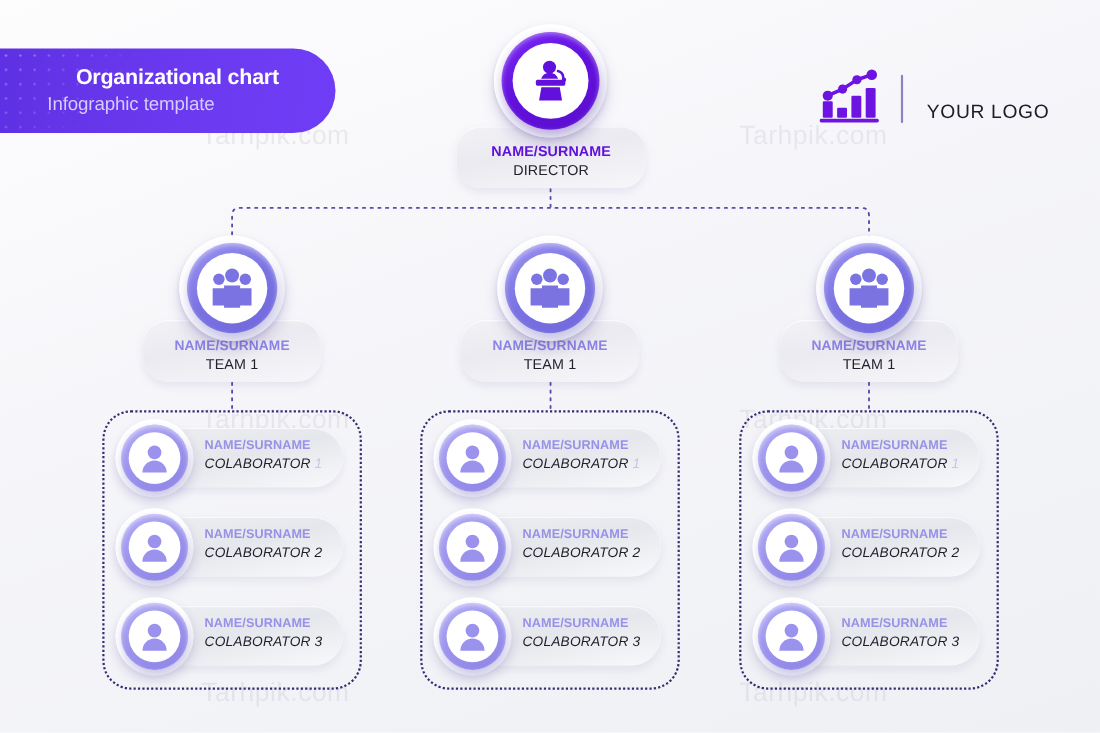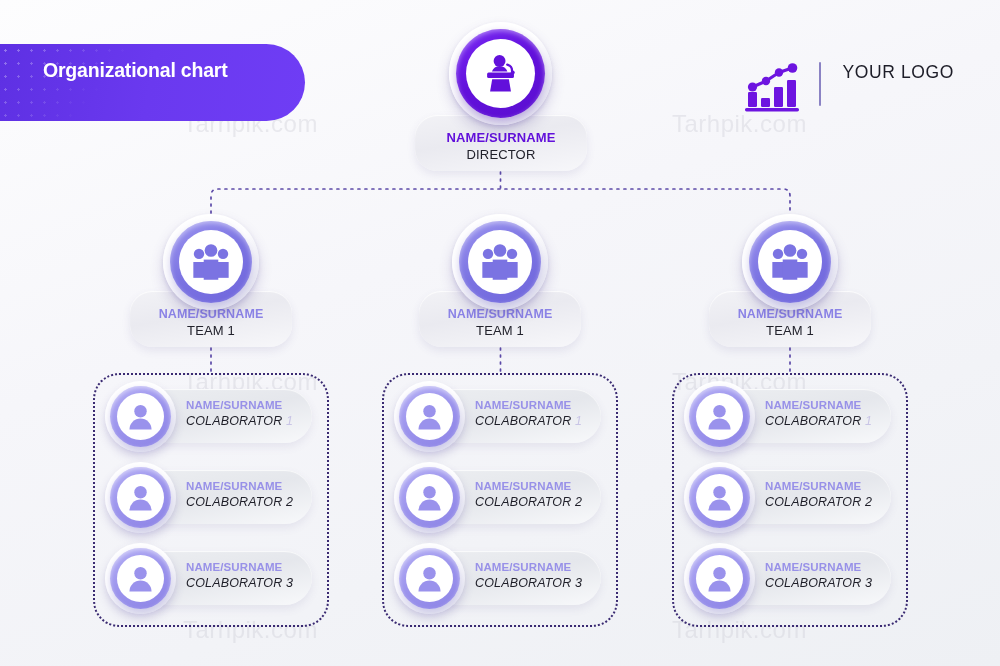--- a/index.html
+++ b/index.html
@@ -60,37 +60,38 @@
     left: 83px;
     top: 14px;
   }
   #banner .t1 {
     font-size: 19.5px;
     font-weight: bold;
     color: #ffffff;
     letter-spacing: -0.2px;
     line-height: 25px;
     white-space: nowrap;
+    margin-left: 26px;
   }
   #banner .t2 {
     font-size: 17px;
     font-weight: 400;
     color: #d8ccfb;
     letter-spacing: -0.1px;
     line-height: 23px;
     white-space: nowrap;
   }
 
   
   #logo {
     position: absolute;
     right: 46px;
     top: 62px;
     display: flex;
-    align-items: flex-start;
+    align-items: flex-end;
     gap: 0;
     z-index: 4;
   }
   #logo .mark { width: 56px; height: 50px; display: block; }
   #logo .divider {
     width: 2px;
     height: 44px;
     background: #8b83c4;
     margin: 0 22px 0 18px;
     border-radius: 1px;
@@ -277,20 +278,21 @@
   <div class="wm" style="left:672px; top:110px;">Tarhpik.com</div>
   <div class="wm" style="left:183px; top:368px;">Tarhpik.com</div>
   <div class="wm" style="left:672px; top:368px;">Tarhpik.com</div>
   <div class="wm" style="left:183px; top:616px;">Tarhpik.com</div>
   <div class="wm" style="left:672px; top:616px;">Tarhpik.com</div>
 
   <div id="banner">
     <div class="dots"></div>
     <div class="txt">
       <div class="t1">Organizational chart</div>
+      <div class="t2">Infographic template</div>
     </div>
   </div>
 
   <div id="logo">
     <svg class="mark" viewBox="0 0 56 50">
       <rect x="3" y="30" width="9" height="15" rx="1.2" fill="#6d14e0"></rect>
       <rect x="16" y="36" width="9" height="9" rx="1.2" fill="#6d14e0"></rect>
       <rect x="29" y="25" width="9" height="20" rx="1.2" fill="#6d14e0"></rect>
       <rect x="42" y="18" width="9" height="27" rx="1.2" fill="#6d14e0"></rect>
       <rect x="0" y="46" width="54" height="3.4" rx="1.6" fill="#6d14e0"></rect>

